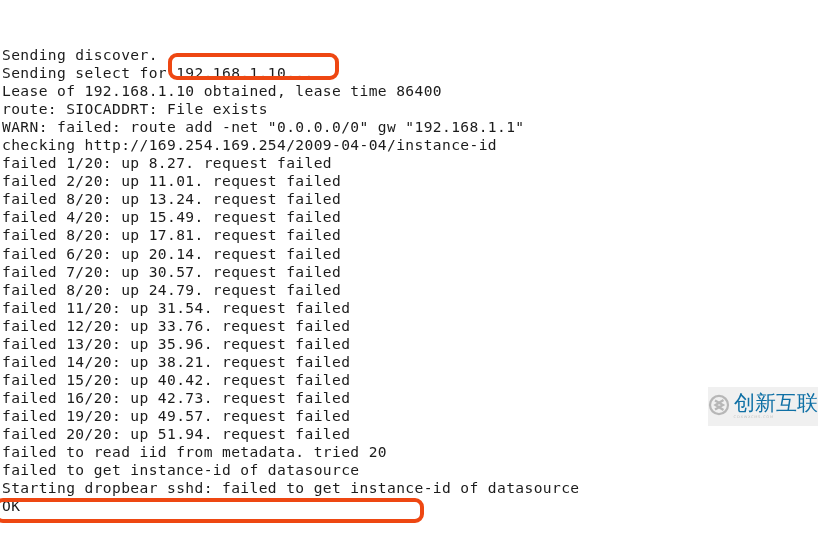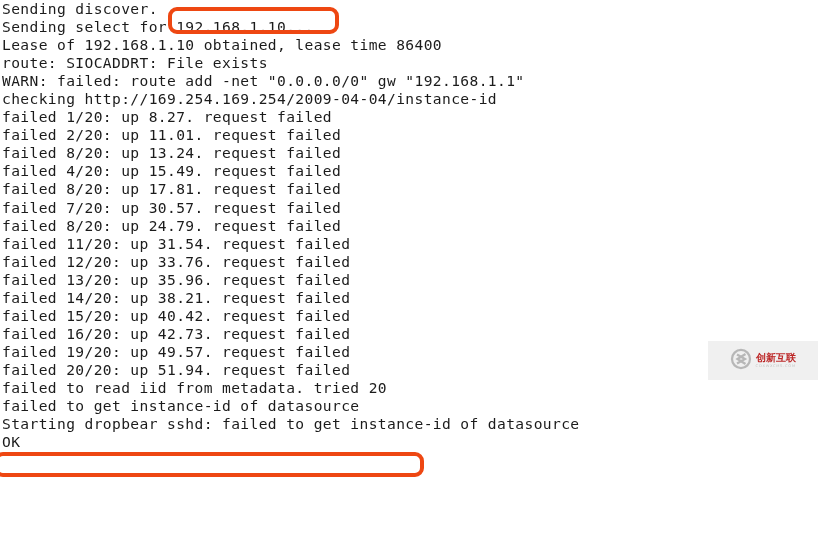--- a/index.html
+++ b/index.html
@@ -13,20 +13,21 @@
     height: 542px;
     overflow: hidden;
     font-family: "DejaVu Sans Mono", "Liberation Mono", monospace;
   }
   #console {
     position: relative;
     width: 825px;
     height: 384px;
     background: #ffffff;
     box-sizing: border-box;
+    margin-top: 46px;
   }
   .console-lines {
     position: absolute;
     left: 0;
     top: 0;
     width: 825px;
     padding: 0;
     margin: 0;
     list-style: none;
   }
@@ -79,23 +80,23 @@
     display: block;
   }
   #watermark .wm-text {
     display: flex;
     flex-direction: column;
     align-items: flex-start;
     line-height: 1;
   }
   #watermark .wm-cn {
     font-family: "DejaVu Sans", sans-serif;
-    font-size: 10px;
-    font-weight: bold;
-    color: #b91c1c;
+    font-size: 21px;
+    font-weight: normal;
+    color: #0369a1;
     letter-spacing: 0px;
   }
   #watermark .wm-en {
     font-family: "DejaVu Sans", sans-serif;
     font-size: 3.6px;
     color: #c2c2c2;
     letter-spacing: 0.7px;
     margin-top: 2px;
     transform: scaleX(1.02);
   }
@@ -110,20 +111,21 @@
     <li class="console-line">Sending select for 192.168.1.10...</li>
     <li class="console-line">Lease of 192.168.1.10 obtained, lease time 86400</li>
     <li class="console-line">route: SIOCADDRT: File exists</li>
     <li class="console-line">WARN: failed: route add -net "0.0.0.0/0" gw "192.168.1.1"</li>
     <li class="console-line">checking http://169.254.169.254/2009-04-04/instance-id</li>
     <li class="console-line">failed 1/20: up 8.27. request failed</li>
     <li class="console-line">failed 2/20: up 11.01. request failed</li>
     <li class="console-line">failed 8/20: up 13.24. request failed</li>
     <li class="console-line">failed 4/20: up 15.49. request failed</li>
     <li class="console-line">failed 8/20: up 17.81. request failed</li>
+    <li class="console-line">failed 6/20: up 20.14. request failed</li>
     <li class="console-line">failed 7/20: up 30.57. request failed</li>
     <li class="console-line">failed 8/20: up 24.79. request failed</li>
     <li class="console-line">failed 11/20: up 31.54. request failed</li>
     <li class="console-line">failed 12/20: up 33.76. request failed</li>
     <li class="console-line">failed 13/20: up 35.96. request failed</li>
     <li class="console-line">failed 14/20: up 38.21. request failed</li>
     <li class="console-line">failed 15/20: up 40.42. request failed</li>
     <li class="console-line">failed 16/20: up 42.73. request failed</li>
     <li class="console-line">failed 19/20: up 49.57. request failed</li>
     <li class="console-line">failed 20/20: up 51.94. request failed</li>

